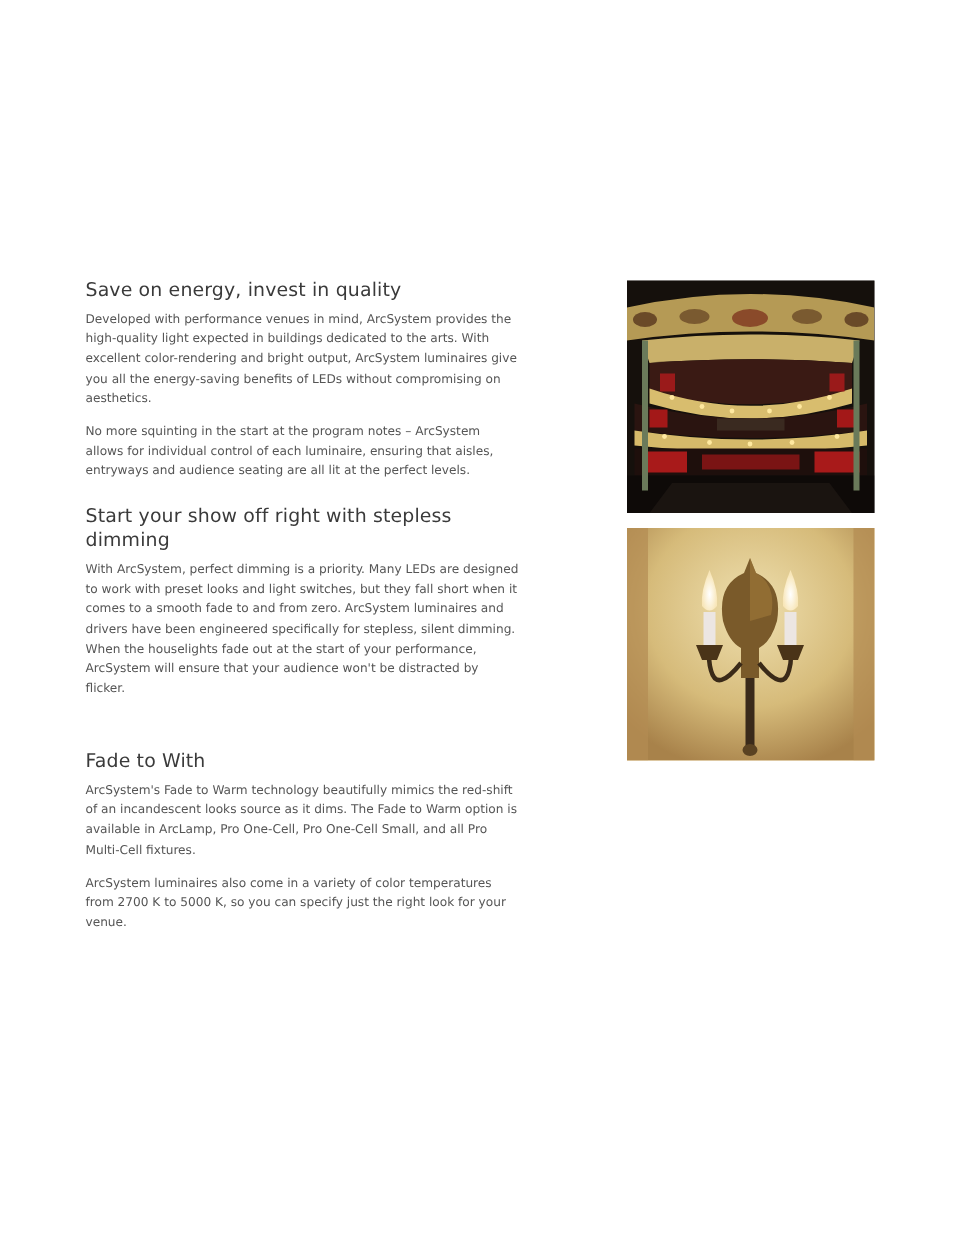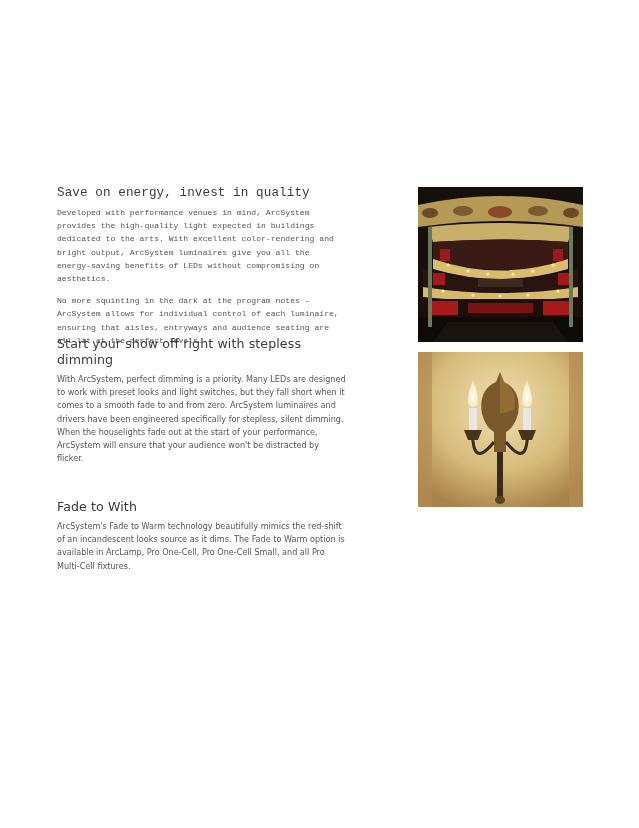--- a/index.html
+++ b/index.html
@@ -2,44 +2,45 @@
 <html><head>
   <meta charset="utf-8">
   <style>
     html, body { margin: 0; padding: 0; background: #ffffff; }
     body { width: 639px; height: 828px; position: relative; overflow: hidden;
            font-family: "DejaVu Sans", "Liberation Sans", sans-serif; color: #4a4a4a; }
     .section { position: absolute; left: 57px; width: 290px; }
     .section h2 { margin: 0 0 5px 0; font-weight: normal; font-size: 12.6px;
                   color: #3a3a3a; letter-spacing: 0.1px; line-height: 16px; }
     .section p { margin: 0 0 9px 0; font-size: 8.1px; line-height: 13.2px; color: #555555; }
-    #s1 { top: 185px; font-family: Liberation Mono, monospace; }
+    #s1 { top: 185px; }
     #s2 { top: 336px; }
     #s3 { top: 499px; }
     .photo { position: absolute; left: 418px; width: 165px; height: 155px; overflow: hidden; }
     #photo-theater { top: 187px; background: #1a1410; }
     #photo-sconce { top: 352px; background: #c9a45e; }
   </style>
 </head>
 <body>
 
 <div class="section" id="s1">
   <h2>Save on energy, invest in quality</h2>
   <p>Developed with performance venues in mind, ArcSystem provides the high-quality light expected in buildings dedicated to the arts. With excellent color-rendering and bright output, ArcSystem luminaires give you all the energy-saving benefits of LEDs without compromising on aesthetics.</p>
-  <p>No more squinting in the dark at the program notes – ArcSystem allows for individual control of each luminaire, ensuring that aisles, entryways and audience seating are all lit at the perfect levels.</p>
+  <p>No more squinting in the start at the program notes – ArcSystem allows for individual control of each luminaire, ensuring that aisles, entryways and audience seating are all lit at the perfect levels.</p>
 </div>
 
 <div class="section" id="s2">
   <h2>Start your show off right with stepless dimming</h2>
   <p>With ArcSystem, perfect dimming is a priority. Many LEDs are designed to work with preset looks and light switches, but they fall short when it comes to a smooth fade to and from zero. ArcSystem luminaires and drivers have been engineered specifically for stepless, silent dimming. When the houselights fade out at the start of your performance, ArcSystem will ensure that your audience won't be distracted by flicker.</p>
 </div>
 
 <div class="section" id="s3">
   <h2>Fade to With</h2>
   <p>ArcSystem's Fade to Warm technology beautifully mimics the red-shift of an incandescent looks source as it dims. The Fade to Warm option is available in ArcLamp, Pro One-Cell, Pro One-Cell Small, and all Pro Multi-Cell fixtures.</p>
+  <p>ArcSystem luminaires also come in a variety of color temperatures from 2700 K to 5000 K, so you can specify just the right look for your venue.</p>
 </div>
 
 <div class="photo" id="photo-theater">
   <svg width="165" height="155" viewBox="0 0 165 155" xmlns="http://www.w3.org/2000/svg">
     <rect width="165" height="155" fill="#15100c"></rect>
 
     <path d="M0 18 Q82 0 165 18 L165 40 Q82 28 0 40 Z" fill="#b59a55"></path>
     <ellipse cx="82" cy="25" rx="12" ry="6" fill="#8a4a2a"></ellipse>
     <ellipse cx="45" cy="24" rx="10" ry="5" fill="#7a5a30"></ellipse>
     <ellipse cx="120" cy="24" rx="10" ry="5" fill="#7a5a30"></ellipse>

